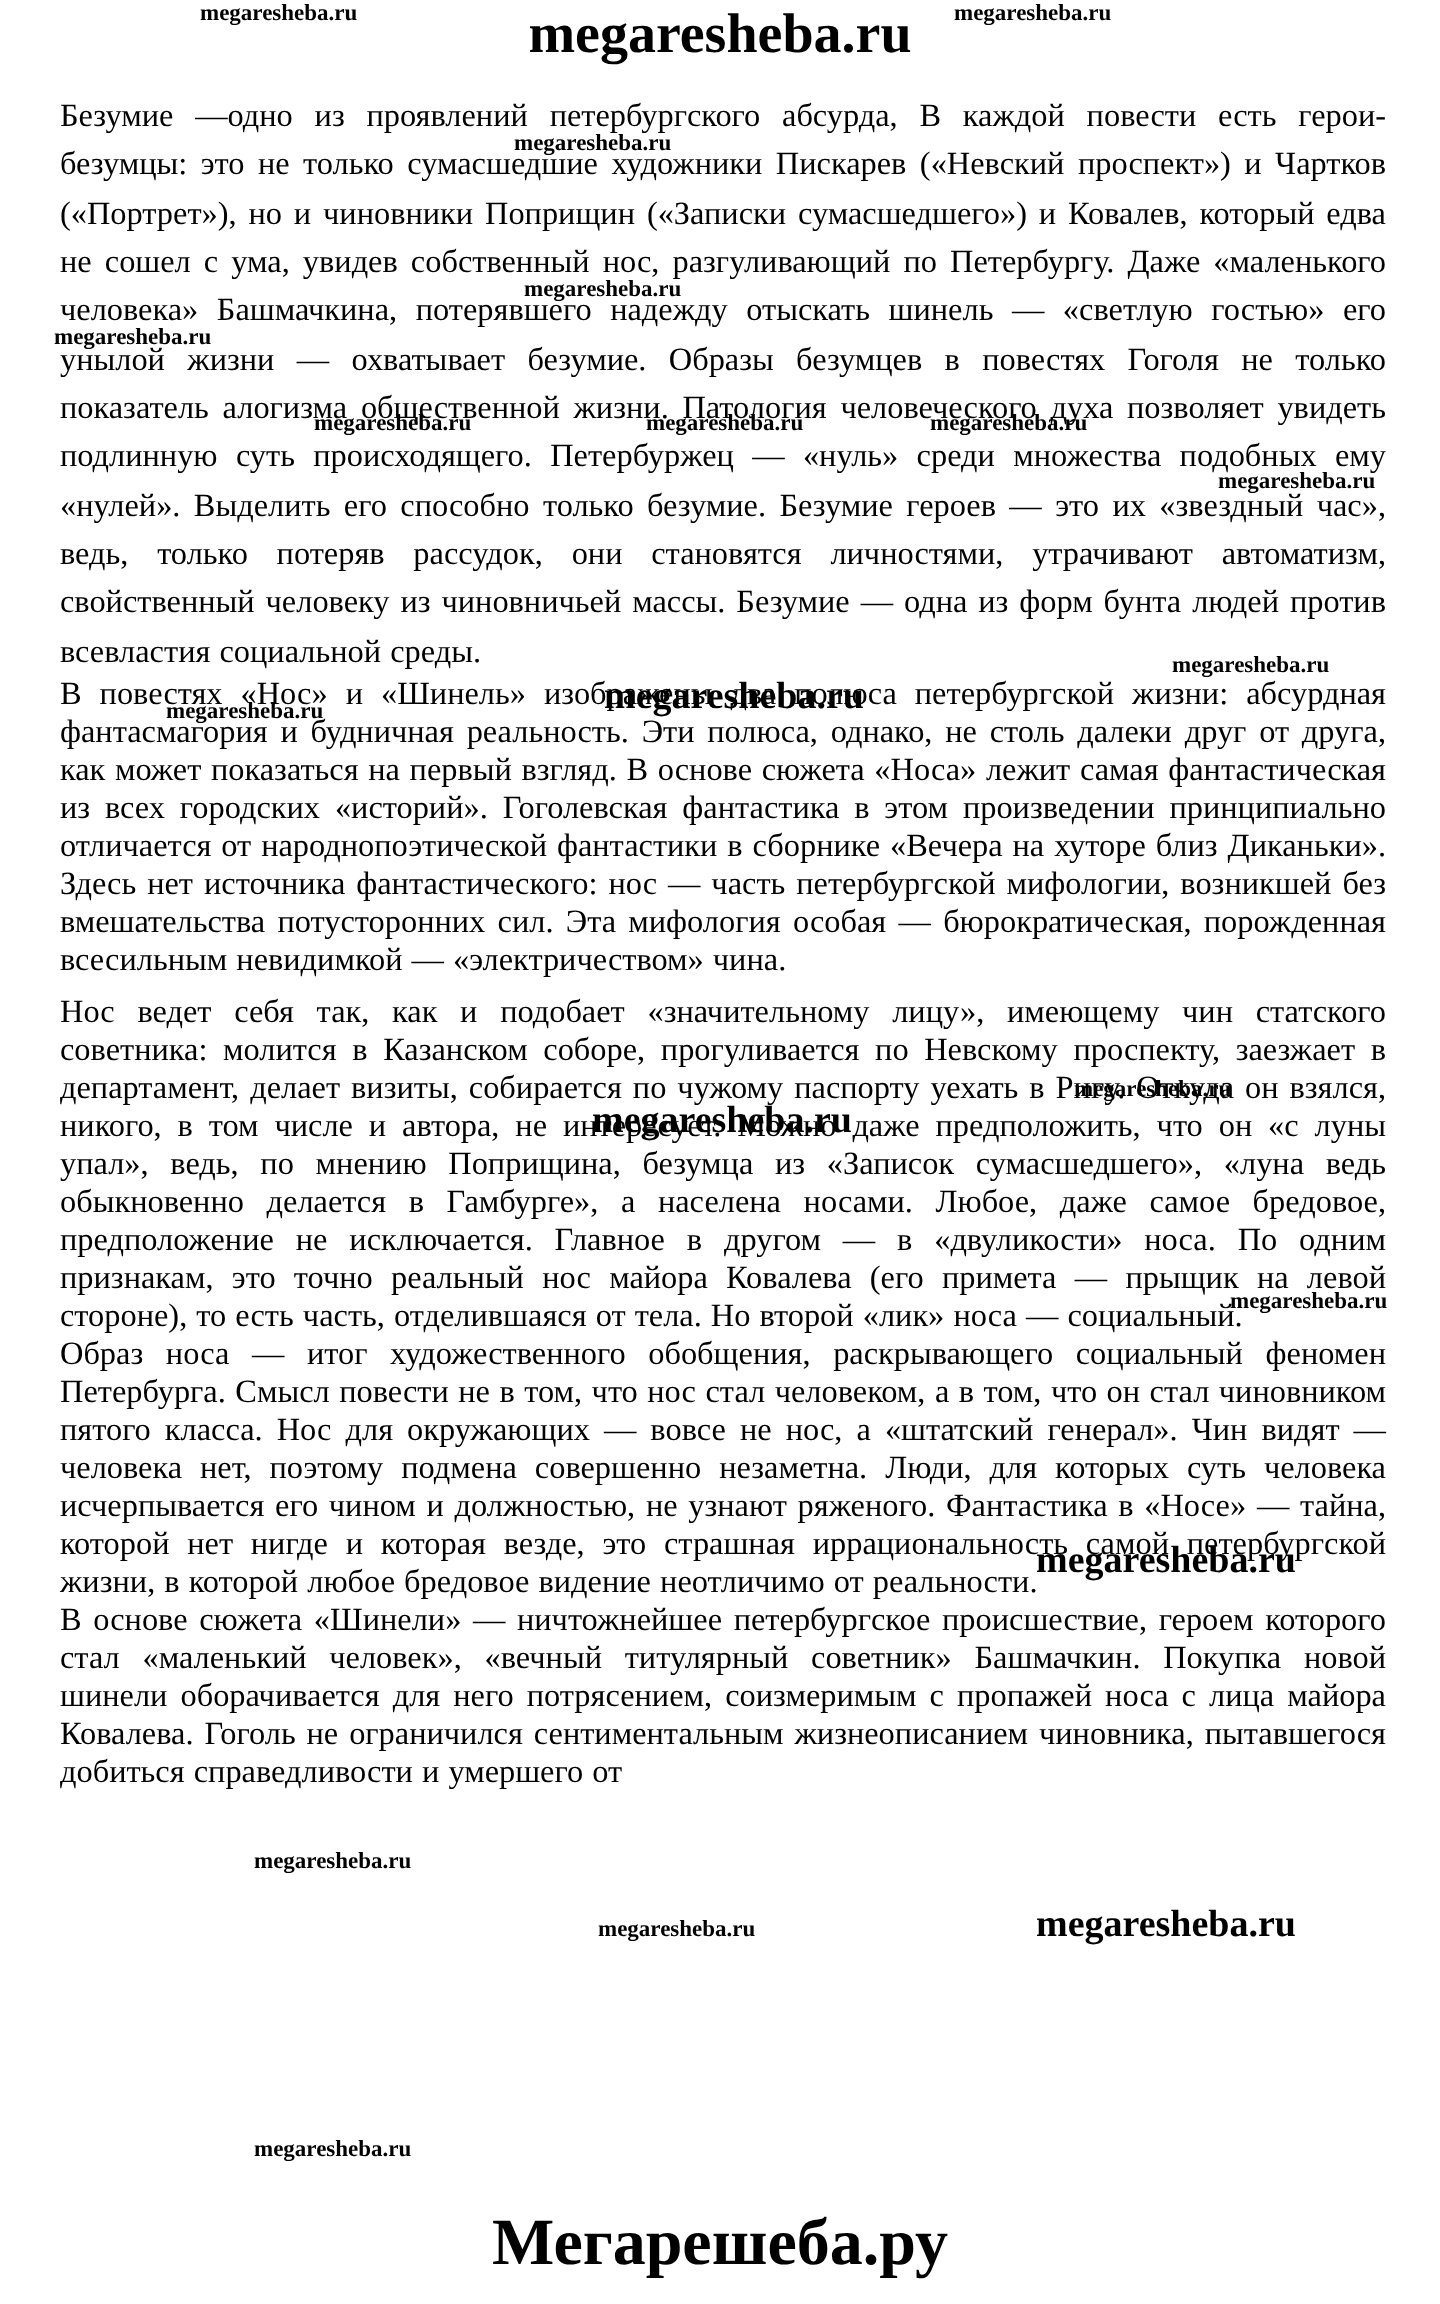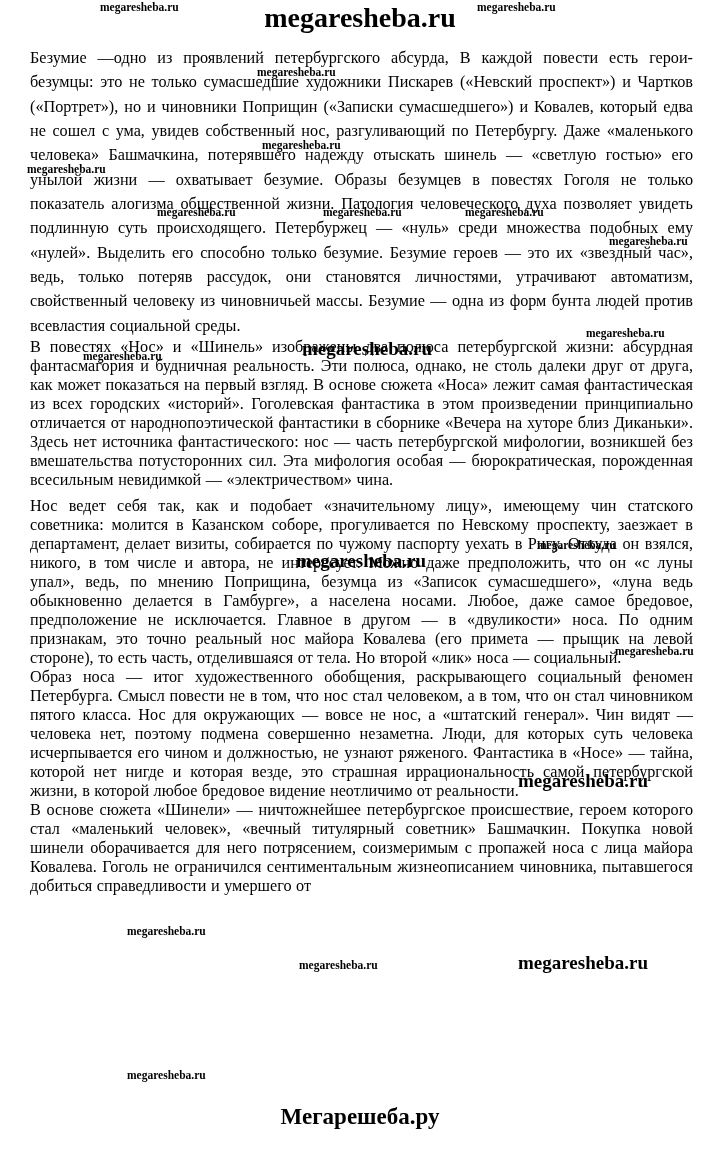--- a/index.html
+++ b/index.html
@@ -46,21 +46,21 @@
   .doc-body p:nth-of-type(3) {
     margin-top: 7px;
   }
   .doc-footer {
     position: absolute;
     top: 1104px;
     left: 0;
     width: 100%;
     text-align: center;
     font-weight: 700;
-    font-size: 23px;
+    font-size: 33px;
     z-index: 1;
   }
   #wm-layer {
     position: absolute;
     left: 0; top: 0; right: 0; bottom: 0;
     z-index: 3;
     pointer-events: none;
   }
   .wm {
     position: absolute;

